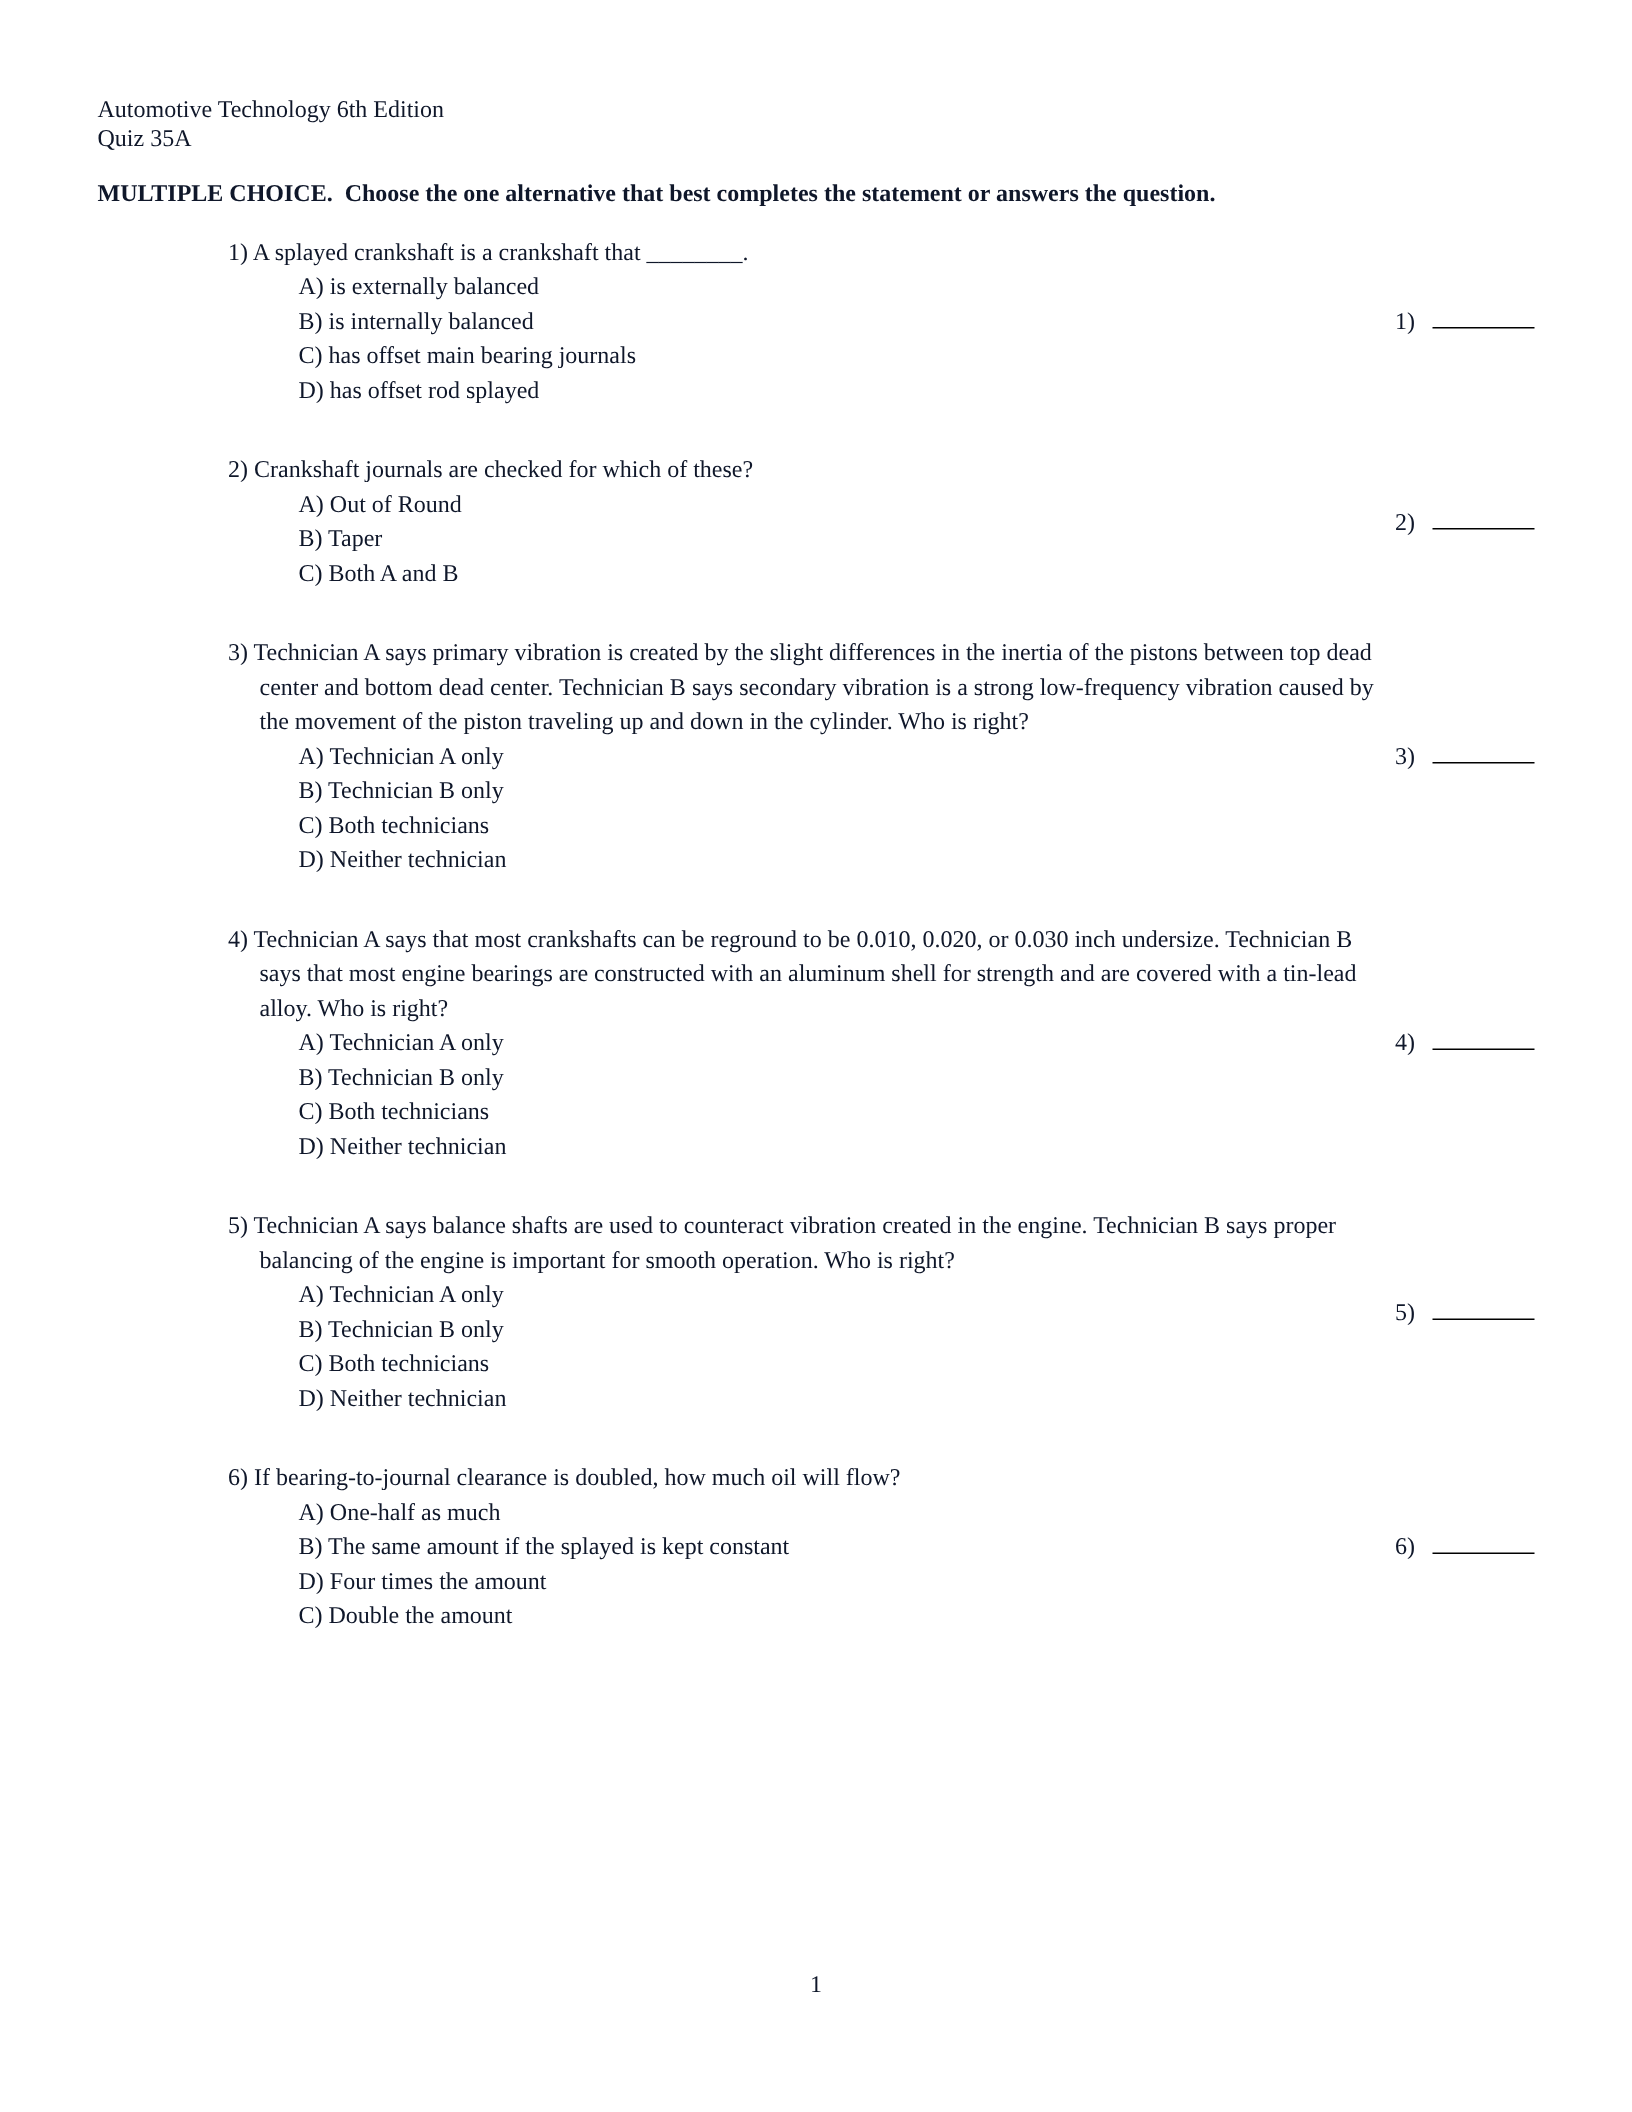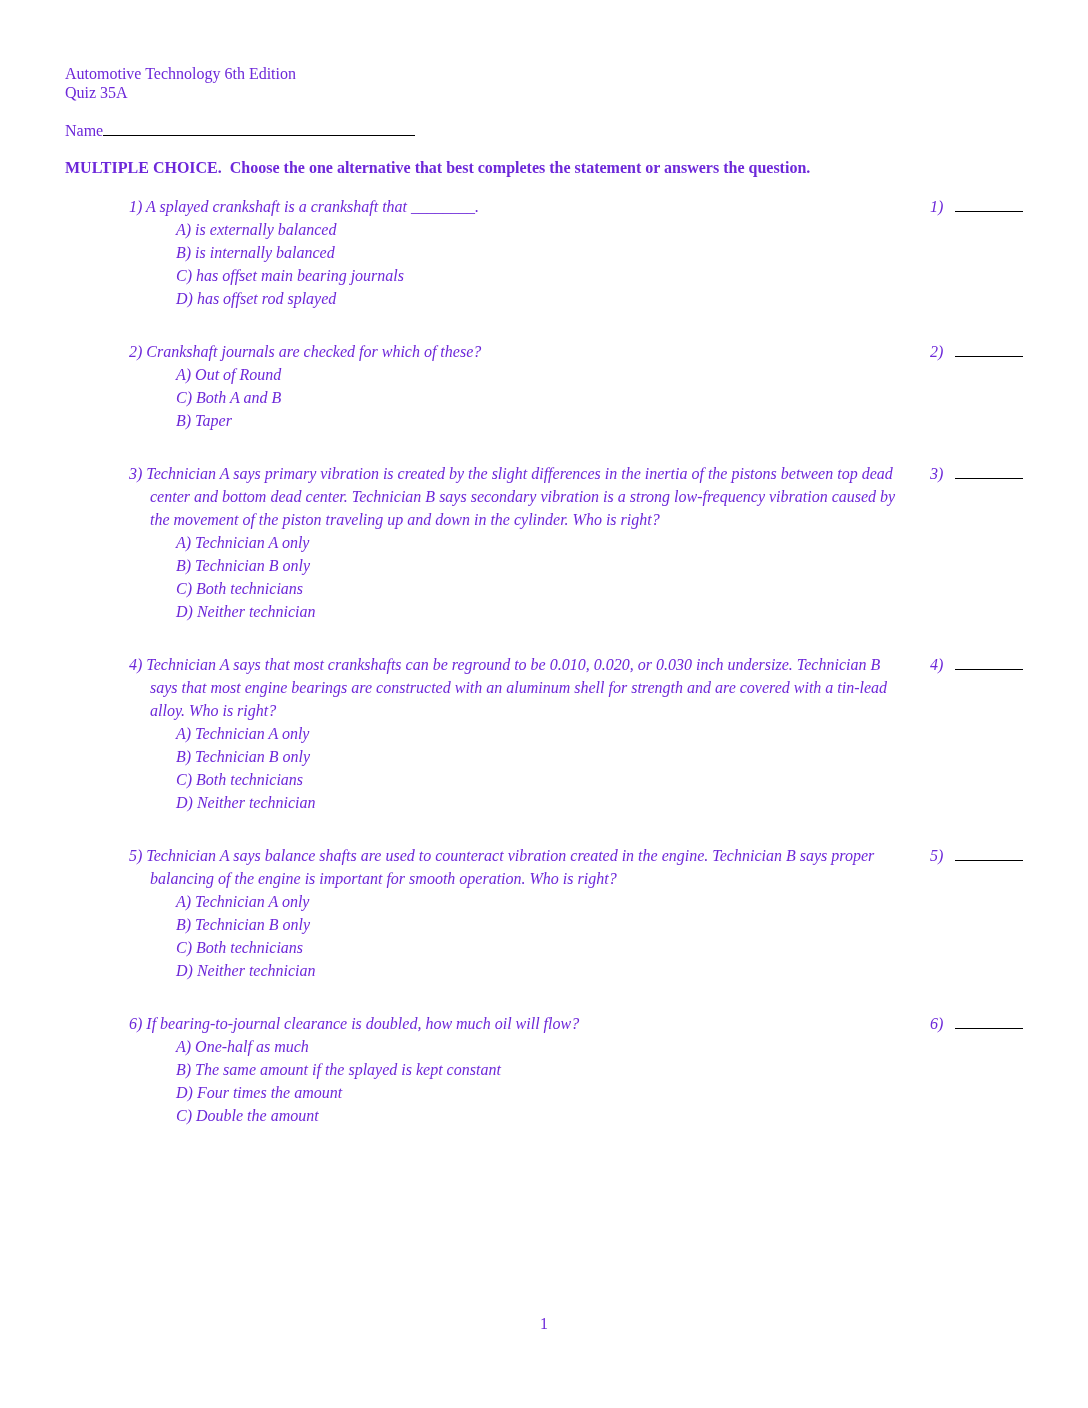--- a/index.html
+++ b/index.html
@@ -4,21 +4,21 @@
 <style>
   html, body { margin: 0; padding: 0; background: #ffffff; }
   .page {
     position: relative;
     width: 1088px;
     height: 1408px;
     margin: 0 auto;
     background: #ffffff;
     font-family: "Liberation Serif", serif;
     font-size: 16px;
-    color: #6d28d9;
+    color: #0f172a;
     box-sizing: border-box;
     padding: 64px 58px 0 65px;
   }
   .doc-header { line-height: 19px; }
   .doc-header div { white-space: nowrap; }
   .name-row { margin-top: 19px; line-height: 19px; }
   .name-line {
     display: inline-block;
     width: 312px;
     border-bottom: 1px solid #000;
@@ -27,26 +27,25 @@
   }
   .section-heading {
     margin-top: 18px;
     font-weight: bold;
     white-space: pre-wrap;
     line-height: 20px;
   }
   .questions { margin-top: 17px; }
   .question {
     display: flex;
-    align-items: flex-start;
+    align-items: center;
     justify-content: space-between;
-    margin-left: 64px;
+    margin-left: 87px;
     margin-bottom: 30px;
     line-height: 23px;
-    font-style: italic;
   }
   .q-body { width: 782px; }
   .q-text {
     padding-left: 21px;
     text-indent: -21px;
   }
   .q-num { display: inline; }
   .q-options { margin-left: 47px; }
   .q-option { line-height: 23px; }
   .q-answer {
@@ -74,23 +73,20 @@
 </head>
 <body>
 
 <div class="page">
 
   <div class="doc-header">
     <div>Automotive Technology 6th Edition</div>
     <div>Quiz 35A</div>
   </div>
 
-  <div class="name-row">
-    <span>Name</span><span class="name-line"></span>
-  </div>
 
   <div class="section-heading">MULTIPLE CHOICE.  Choose the one alternative that best completes the statement or answers the question.</div>
 
   <div class="questions">
 
     <div class="question">
       <div class="q-body">
         <div class="q-text"><span class="q-num">1)</span> <span>A splayed crankshaft is a crankshaft that ________.</span></div>
         <div class="q-options">
           <div class="q-option">A) is externally balanced</div>
@@ -100,22 +96,22 @@
         </div>
       </div>
       <div class="q-answer"><span>1)</span><span class="answer-line"></span></div>
     </div>
 
     <div class="question">
       <div class="q-body">
         <div class="q-text"><span class="q-num">2)</span> <span>Crankshaft journals are checked for which of these?</span></div>
         <div class="q-options">
           <div class="q-option">A) Out of Round</div>
+          <div class="q-option">B) Taper</div>
           <div class="q-option">C) Both A and B</div>
-          <div class="q-option">B) Taper</div>
         </div>
       </div>
       <div class="q-answer"><span>2)</span><span class="answer-line"></span></div>
     </div>
 
     <div class="question">
       <div class="q-body">
         <div class="q-text"><span class="q-num">3)</span> <span>Technician A says primary vibration is created by the slight differences in the inertia of the pistons between top dead center and bottom dead center. Technician B says secondary vibration is a strong low-frequency vibration caused by the movement of the piston traveling up and down in the cylinder. Who is right?</span></div>
         <div class="q-options">
           <div class="q-option">A) Technician A only</div>

